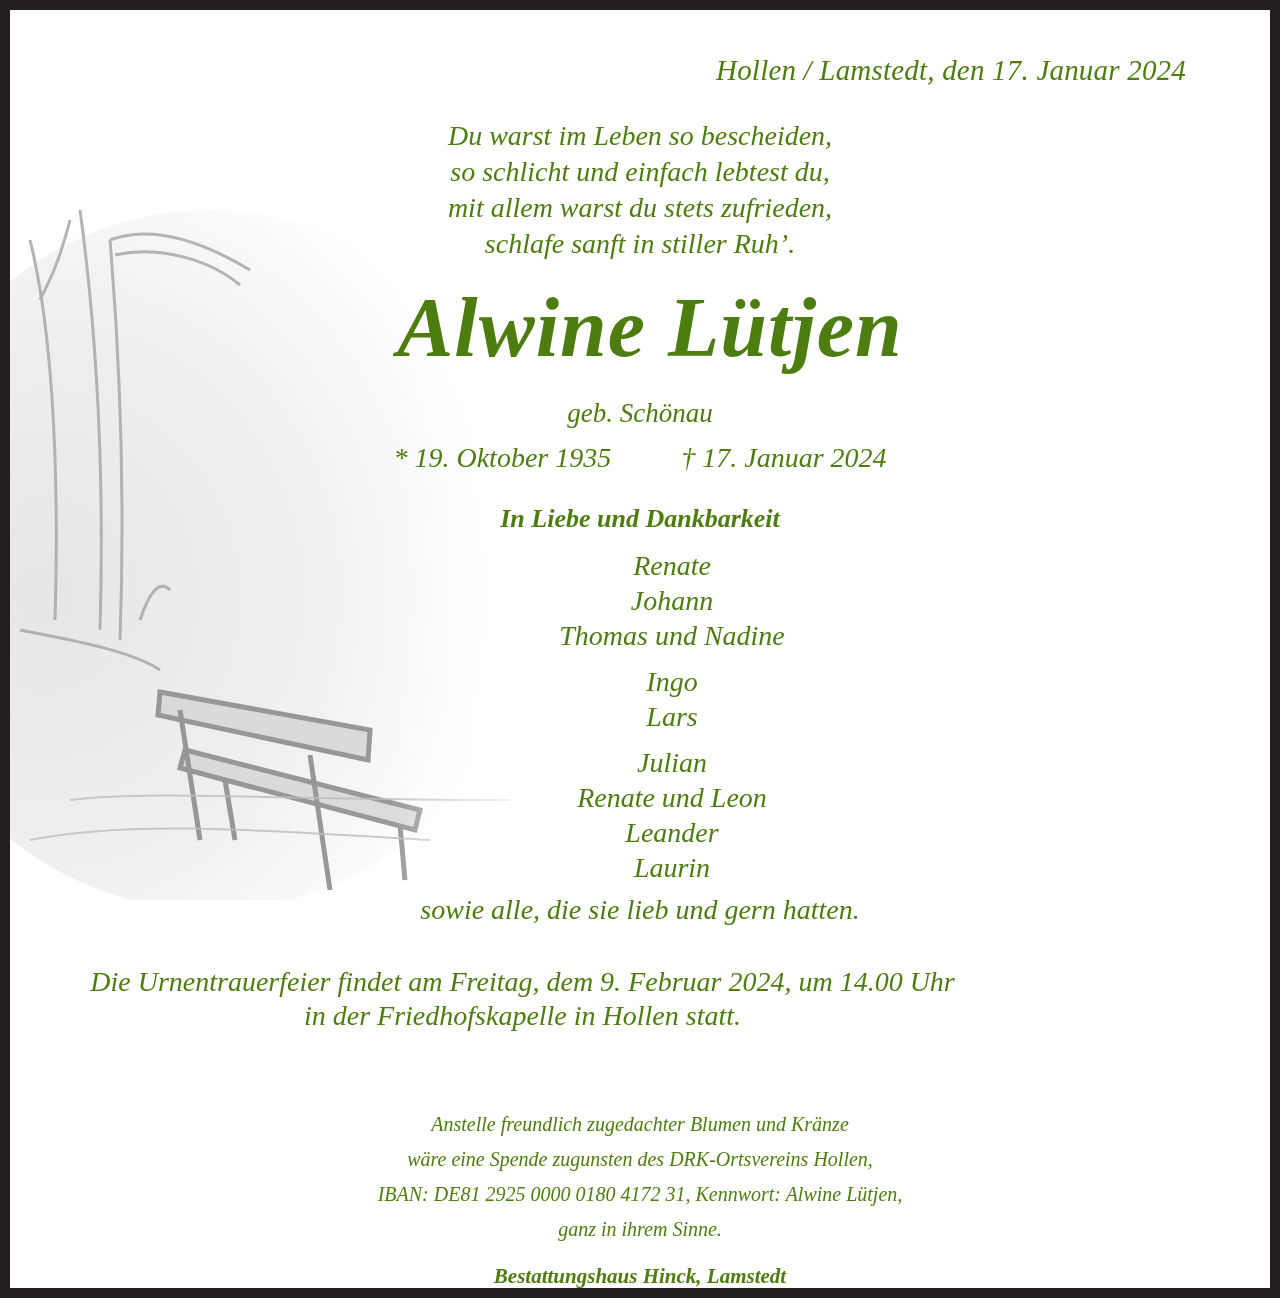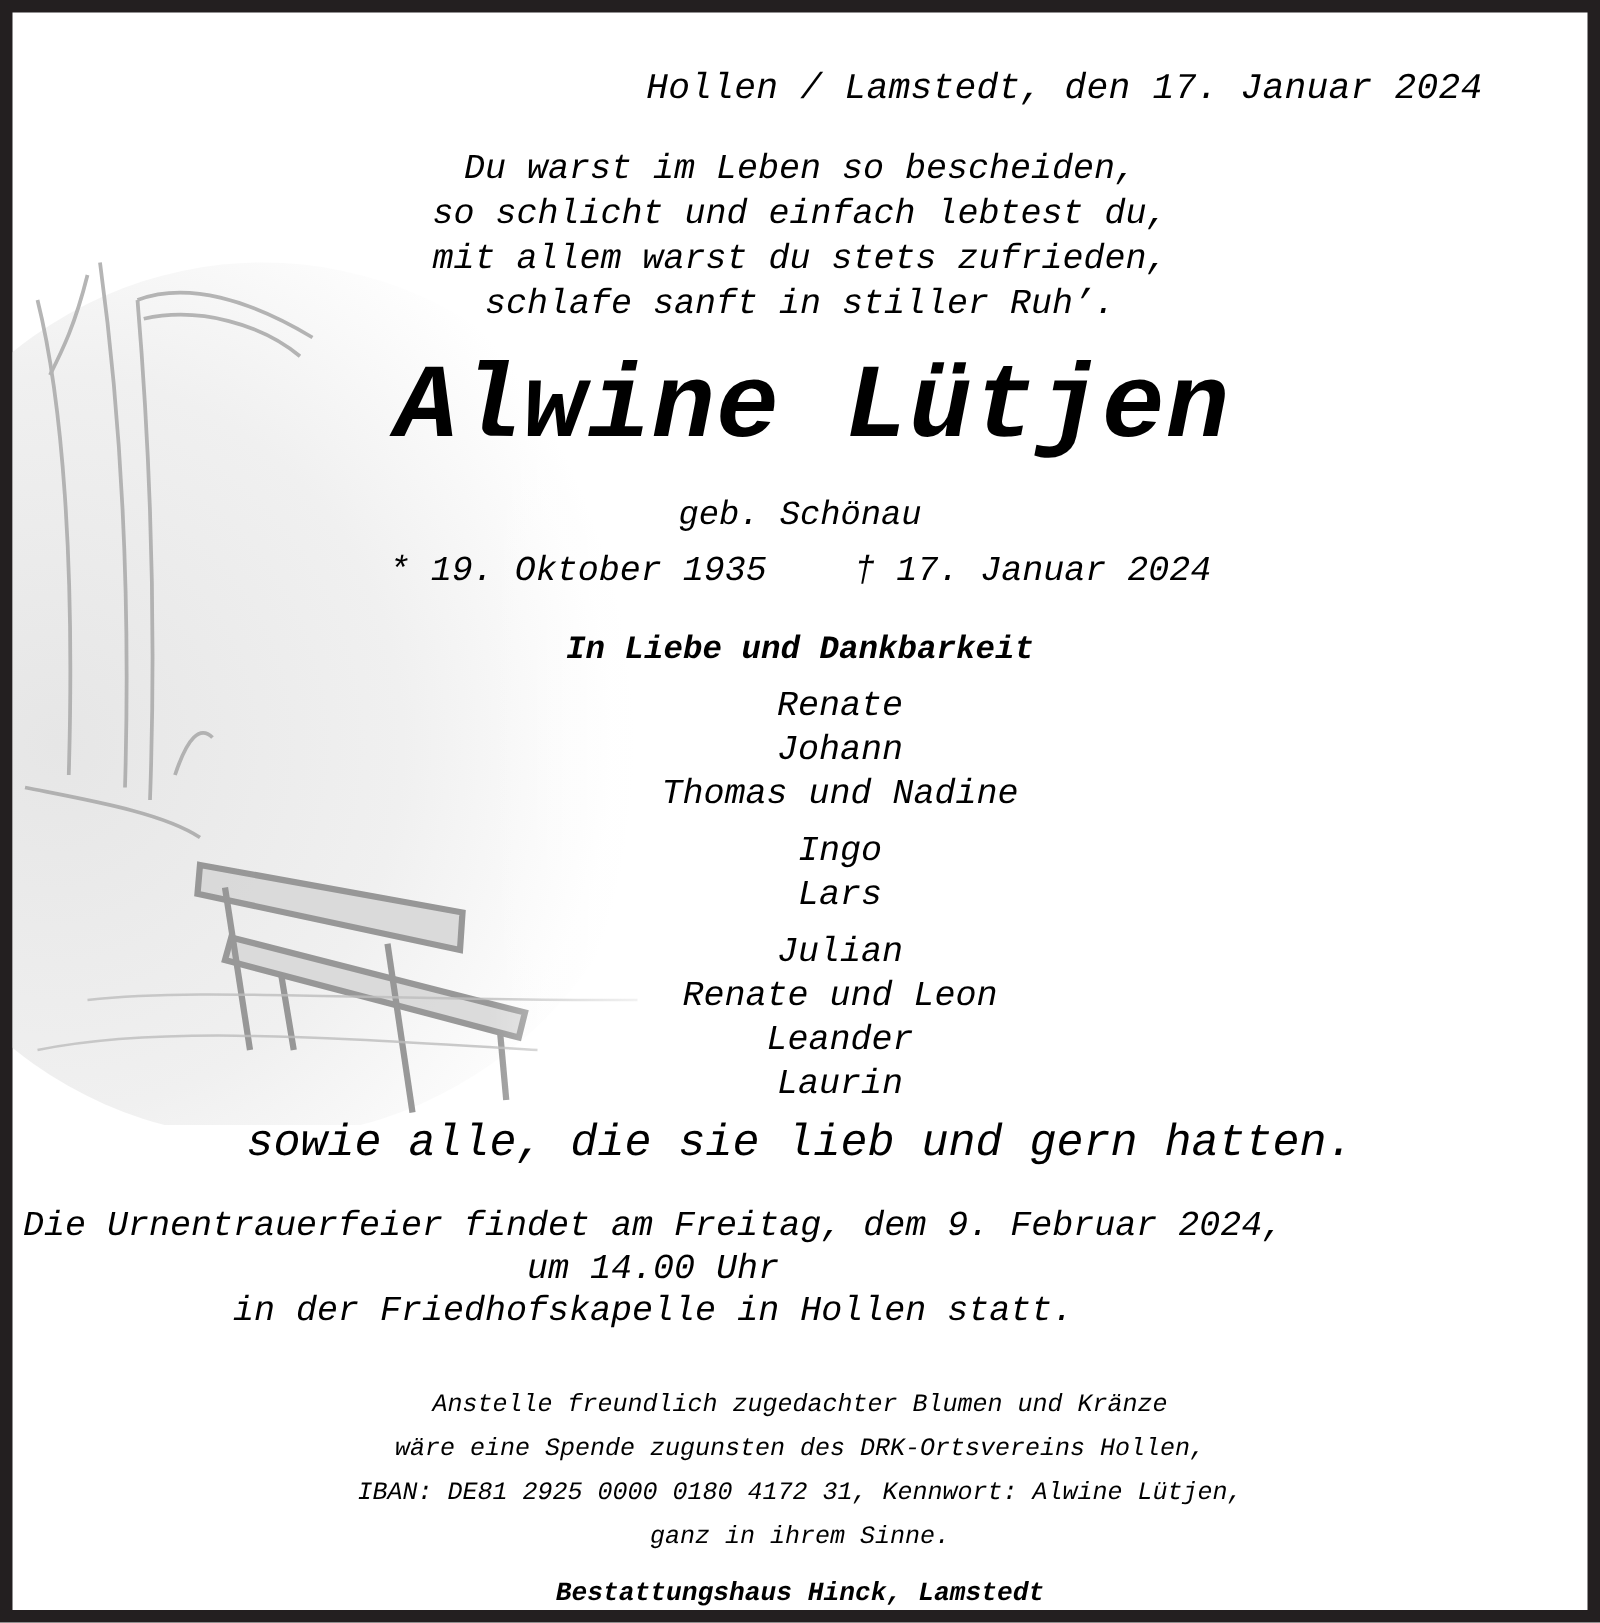--- a/index.html
+++ b/index.html
@@ -4,40 +4,40 @@
   <style>
     html, body { margin: 0; padding: 0; }
     body {
       width: 1280px; height: 1298px; background: #231f20;
       position: relative; overflow: hidden;
     }
     .frame {
       position: absolute; left: 10px; top: 10px; width: 1260px; height: 1278px;
       background: #ffffff; overflow: hidden;
     }
-    .serif { font-family: Liberation Mono, monospace; color: #000000; }
+    .serif { font-family: Liberation Serif, serif; color: #4d7c0f; }
     .it { font-style: italic; }
     .center { position: absolute; left: 0; width: 1260px; text-align: center; }
     .illustration { position: absolute; left: 0; top: 190px; width: 540px; height: 700px; }
     .place-date {
       position: absolute; right: 84px; top: 44px; font-size: 29px; font-style: italic;
       letter-spacing: 0.2px; white-space: nowrap;
     }
     .poem { top: 108px; font-size: 28px; line-height: 36px; left: 250px; width: 760px; text-align:center; }
     .name {
       top: 268px; left: 0; width: 1280px; font-size: 84px; font-weight: bold; font-style: italic;
       letter-spacing: 1px; line-height: 100px;
     }
     .nee { top: 388px; font-size: 27px; }
     .dates { top: 432px; font-size: 28px; }
     .dates span { display: inline-block; }
     .dates .gap { width: 70px; }
     .thanks { top: 494px; font-size: 26px; font-weight: bold; font-style: italic; }
     .names { font-size: 28px; line-height: 35px; margin-left: 32px; }
-    .closing { top: 884px; font-size: 36px; }
+    .closing { top: 884px; font-size: 28px; }
     .ceremony { top: 955px; font-size: 28px; line-height: 34px; left: 0; width: 1025px; }
     .donation { top: 1097px; font-size: 20px; line-height: 35px; }
     .undertaker { top: 1226px; font-size: 21px; font-weight: bold; font-style: italic; margin-top: 28px; }
     .line { display: block; }
   </style>
 </head>
 <body>
 
 <div class="frame">
 

